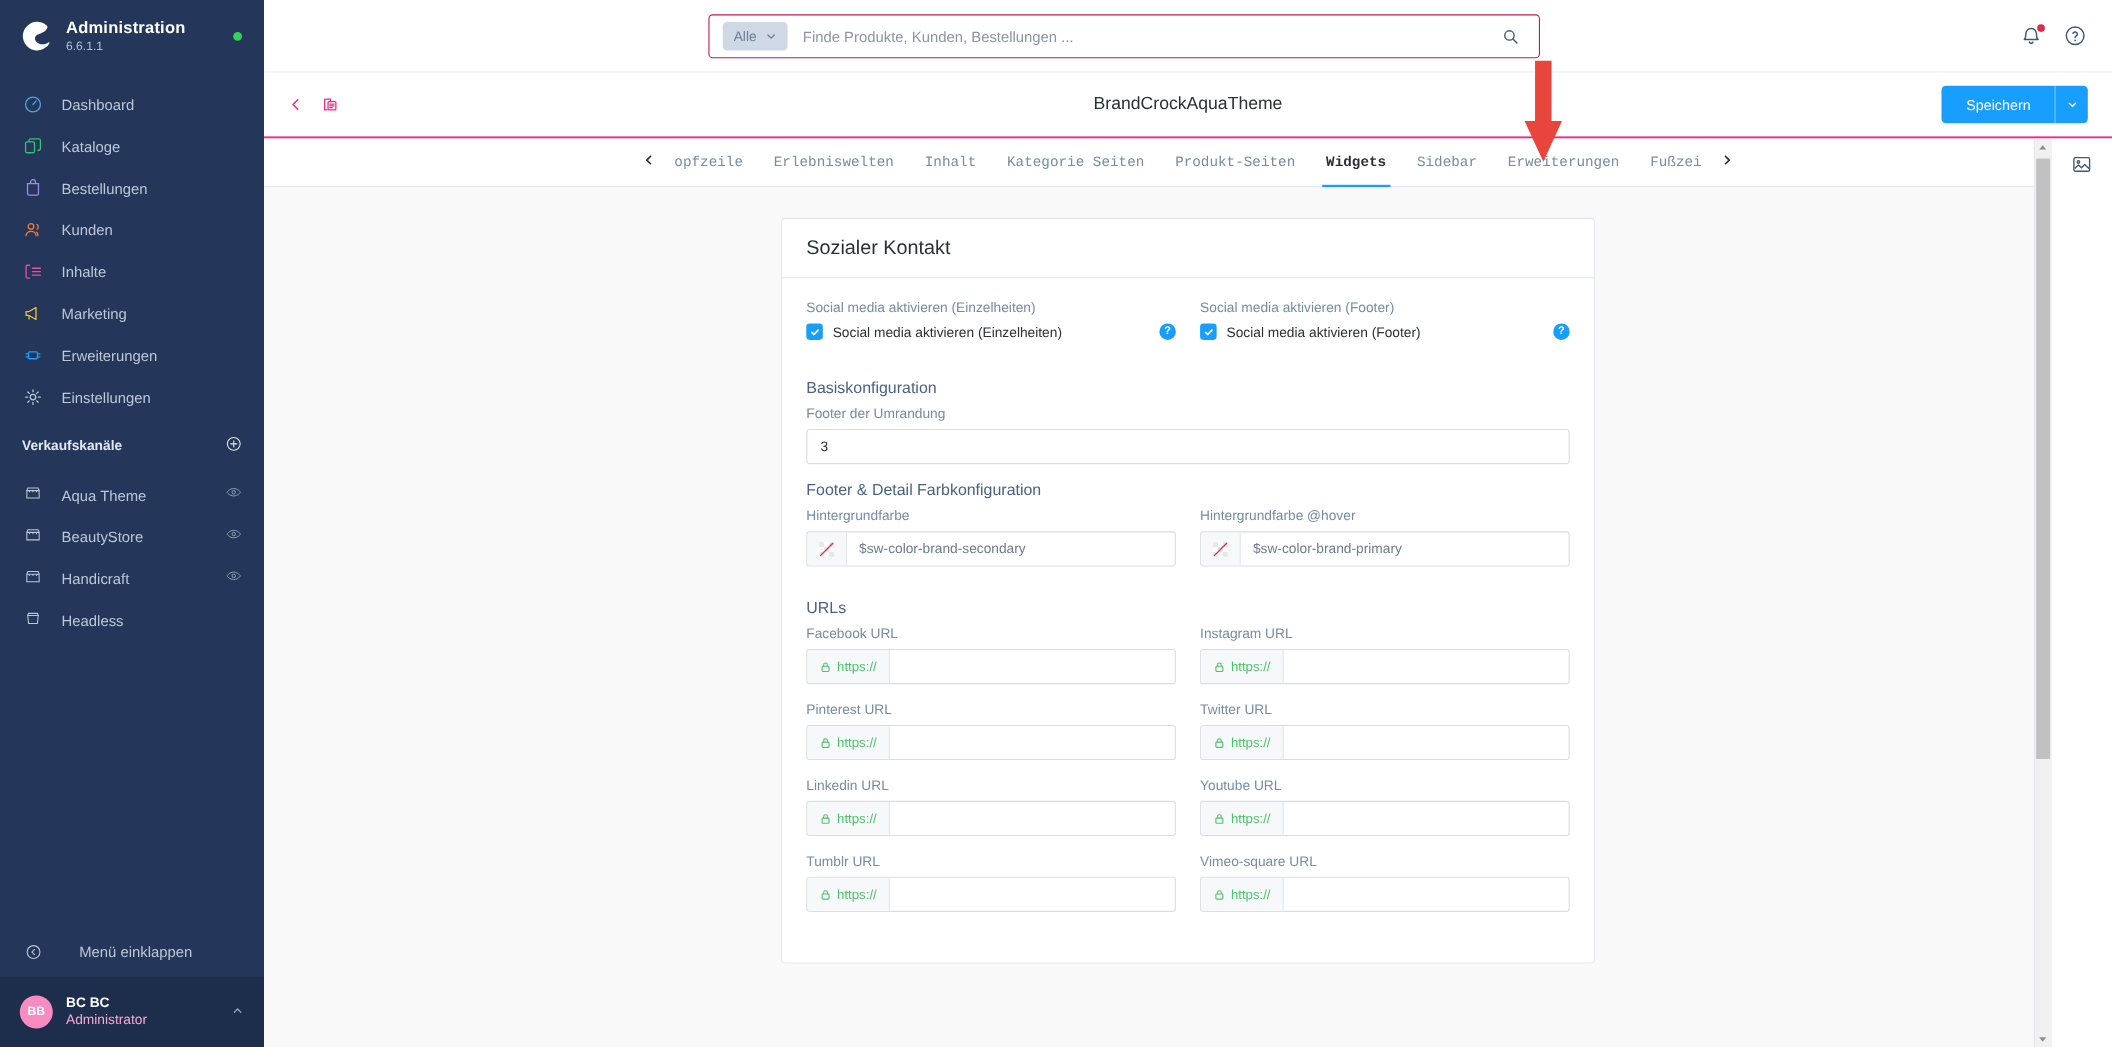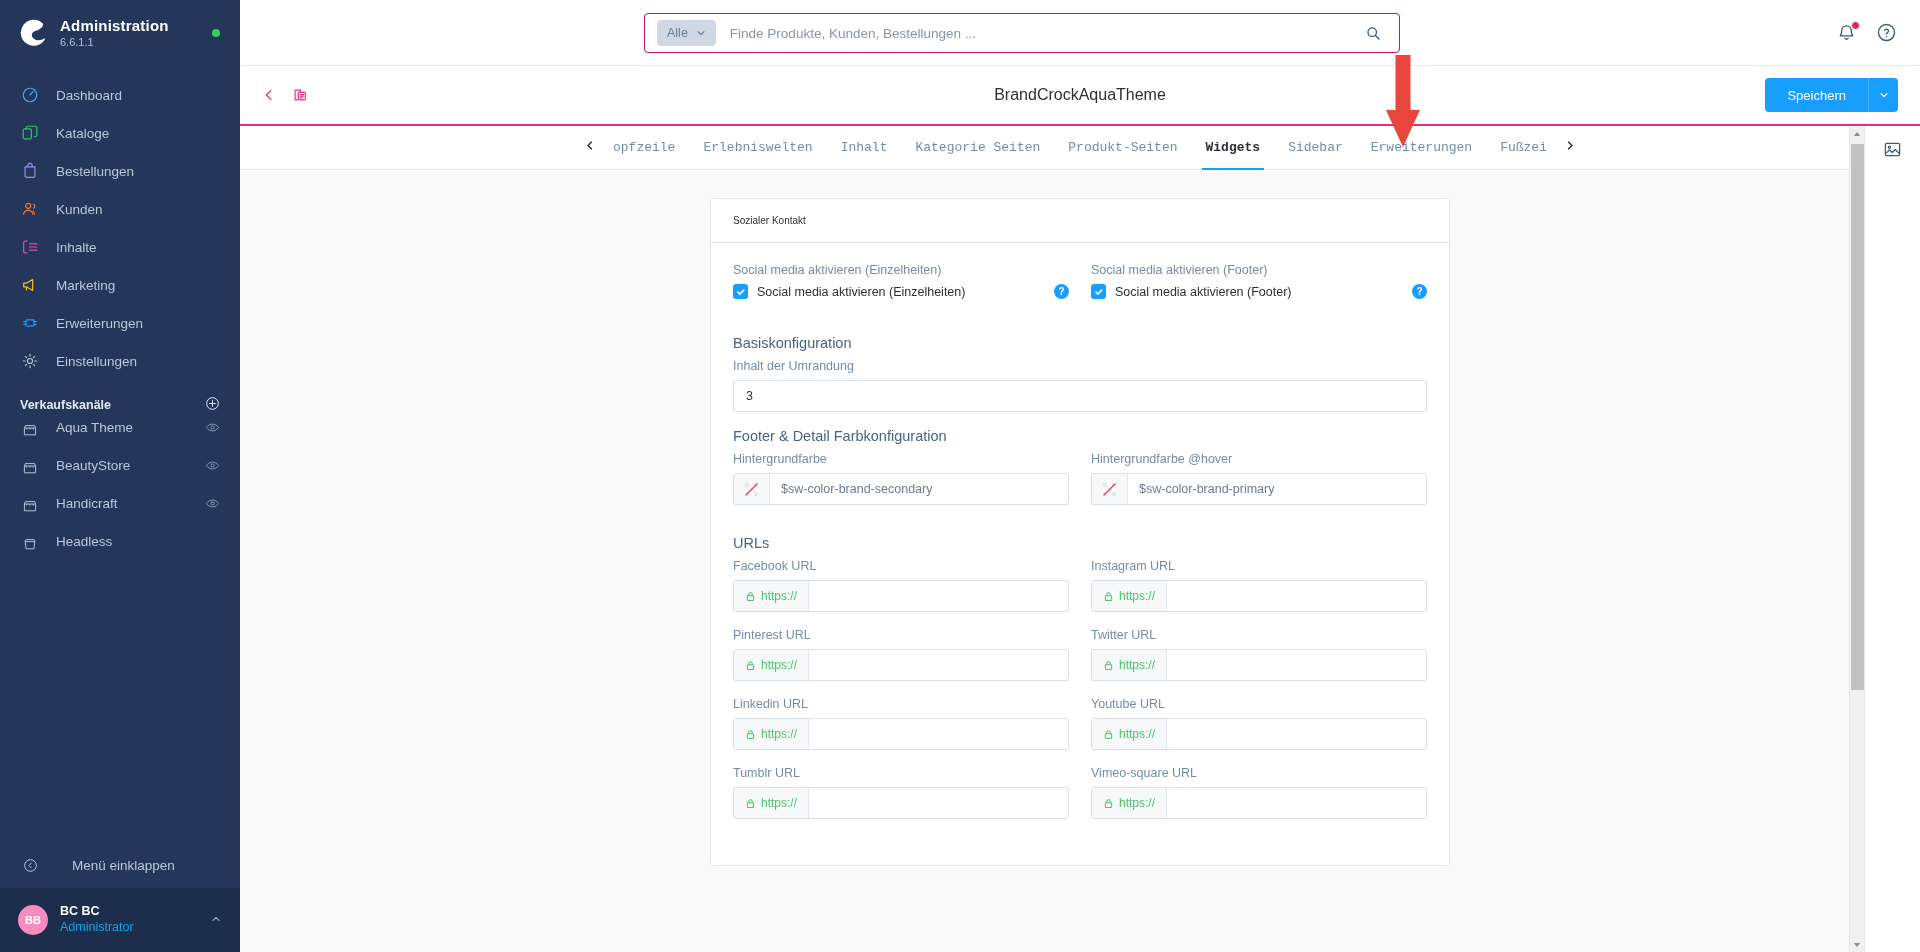--- a/index.html
+++ b/index.html
@@ -46,21 +46,21 @@
 
   .sb-section {
     margin-top: 10px;
     display: flex; align-items: center;
     padding: 0 20px; height: 30px;
     font-size: 12.5px; font-weight: bold; color: #e3e9f0;
   }
   .sb-section .plus { margin-left: auto; cursor: pointer; }
 
   .sb-channel {
-    display: flex; align-items: flex-start;
+    display: flex; align-items: flex-end;
     height: 38px; padding: 0 20px; gap: 16px;
     font-size: 13.5px; color: #bcc8d6; cursor: pointer;
   }
   .sb-channel .eye { margin-left: auto; opacity: .75; }
 
   .sb-collapse {
     margin-top: auto;
     display: flex; align-items: center; gap: 32px;
     padding: 0 20px; height: 46px;
     font-size: 13.5px; color: #bcc8d6; cursor: pointer;
@@ -71,21 +71,21 @@
     padding: 0 18px; cursor: pointer;
   }
   .sb-avatar {
     width: 30px; height: 30px; border-radius: 50%;
     background: #f88cc0; color: #fff;
     font-size: 11px; font-weight: bold;
     display: flex; align-items: center; justify-content: center;
   }
   .sb-user-meta { display: flex; flex-direction: column; line-height: 1.25; }
   .sb-user-name { font-size: 12.5px; font-weight: bold; color: #fff; }
-  .sb-user-role { font-size: 12.5px; color: #0ea5e9; }
+  .sb-user-role { font-size: 12.5px; color: #f9a8d4; }
   .sb-user-caret { margin-left: auto; color: #9fb0c6; font-size: 11px; }
 
   
   .main { flex: 1; display: flex; flex-direction: column; min-width: 0; background: #fff; position: relative; }
 
   .topbar {
     height: 66px; background: #fff;
     border-bottom: 1px solid #e4e8ee;
     display: flex; align-items: center;
     position: relative;
@@ -192,21 +192,21 @@
   }
   .card {
     width: 740px; margin: 0 auto;
     background: #fff;
     border: 1px solid #e4e8ee;
     border-radius: 4px;
   }
   .card-head {
     padding: 16px 22px;
     border-bottom: 1px solid #e4e8ee;
-    font-size: 10px; color: #2b3035;
+    font-size: 18px; color: #2b3035;
   }
   .card-body { padding: 20px 22px 30px; }
 
   .grid2 { display: grid; grid-template-columns: 1fr 1fr; column-gap: 22px; }
 
   .field { margin-bottom: 16px; }
   .field-label {
     font-size: 12.5px; color: #758ca4;
     display: block; margin-bottom: 7px;
   }
@@ -611,21 +611,21 @@
                   </svg>
                 </span>
                 <span class="chk-label">Social media aktivieren (Footer)</span>
                 <span class="info-ico">?</span>
               </div>
             </div>
           </div>
 
           <div class="section-title">Basiskonfiguration</div>
           <div class="field">
-            <span class="field-label">Inhalt der Umrandung</span>
+            <span class="field-label">Footer der Umrandung</span>
             <input class="input" value="3" style="">
           </div>
 
           <div class="section-title tight">Footer &amp; Detail Farbkonfiguration</div>
           <div class="grid2">
             <div class="field">
               <span class="field-label">Hintergrundfarbe</span>
               <div class="grp">
                 <span class="grp-prefix color">
                   <svg viewBox="0 0 18 18" width="15" height="15">

